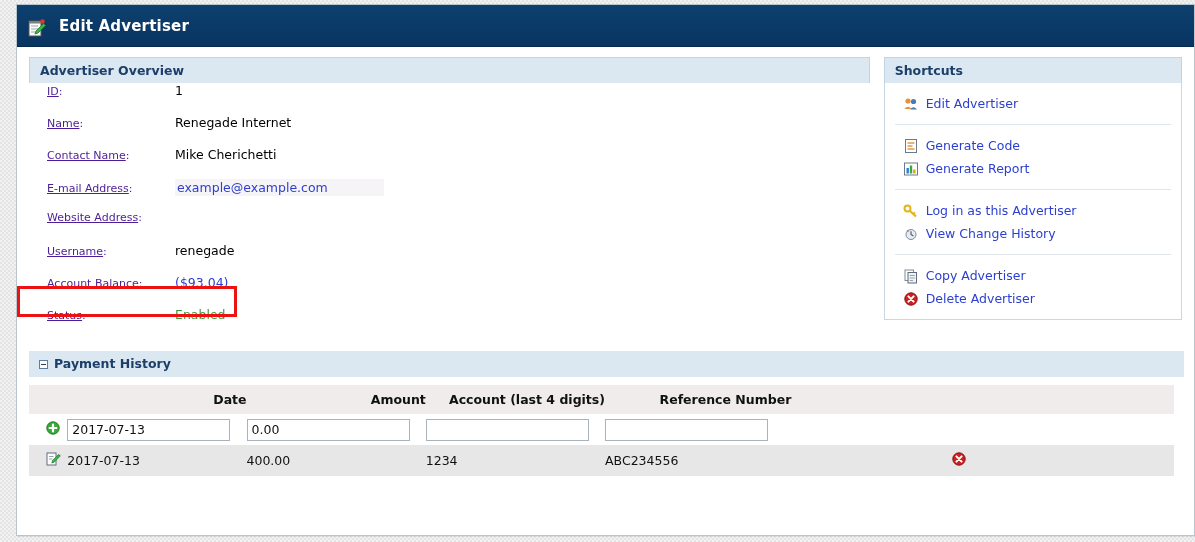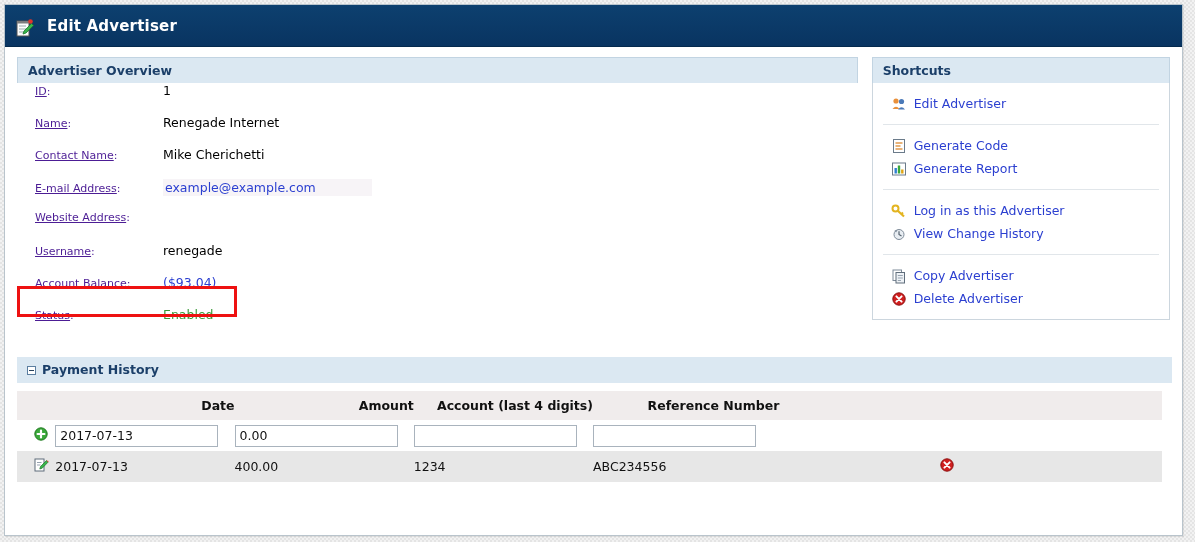--- a/index.html
+++ b/index.html
@@ -14,21 +14,21 @@
     background-size: 4px 4px;
     background-position: 0 0, 2px 2px;
     overflow: hidden;
   }
   #page {
     position: relative;
     width: 1195px; height: 542px;
   }
   .app-window {
     position: absolute;
-    left: 4px; top: 4px;
+    left: 16px; top: 4px;
     width: 1179px; height: 532px;
     background: #ffffff;
     border: 1px solid #b9c4cc;
     box-shadow: 1px 1px 0 rgba(0,0,0,0.07);
   }
   
   .titlebar {
     height: 42px;
     background: #0b3c6e;
     background: linear-gradient(to bottom, #0d406f 0%, #093461 100%);
@@ -91,21 +91,21 @@
     padding: 2px 0 2px 18px;
     font-size: 12.5px;
     color: #2b3fd0;
     line-height: 19px;
     white-space: nowrap;
   }
   .side-link .txt { }
   .ico { width: 16px; height: 16px; margin-right: 7px; flex: 0 0 16px; display:inline-block; }
 
   
-  .ph-wrap { margin-top: 18px; width: 1155px; }
+  .ph-wrap { margin-top: 12px; width: 1155px; }
   .ph-head {
     background: #dbe8f2;
     color: #1b3f69; font-weight: bold; font-size: 12.5px;
     padding: 6px 10px; height: 26px; line-height: 14px;
     display: flex; align-items: center;
   }
   .collapse-box {
     width: 9px; height: 9px; border: 1px solid #5b7ea0; background: #fff;
     margin-right: 6px; position: relative; display:inline-block;
   }

